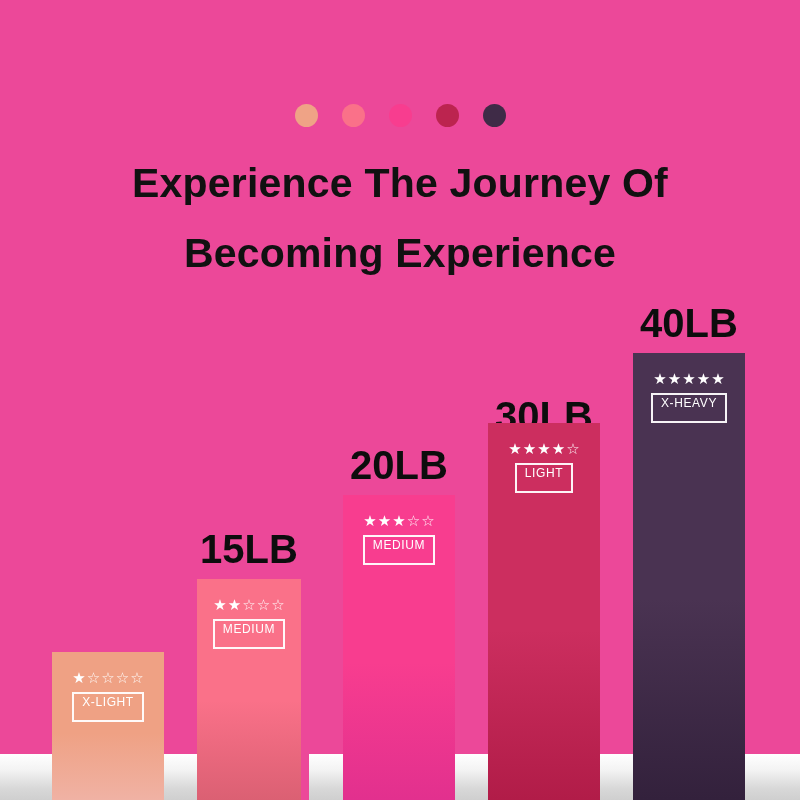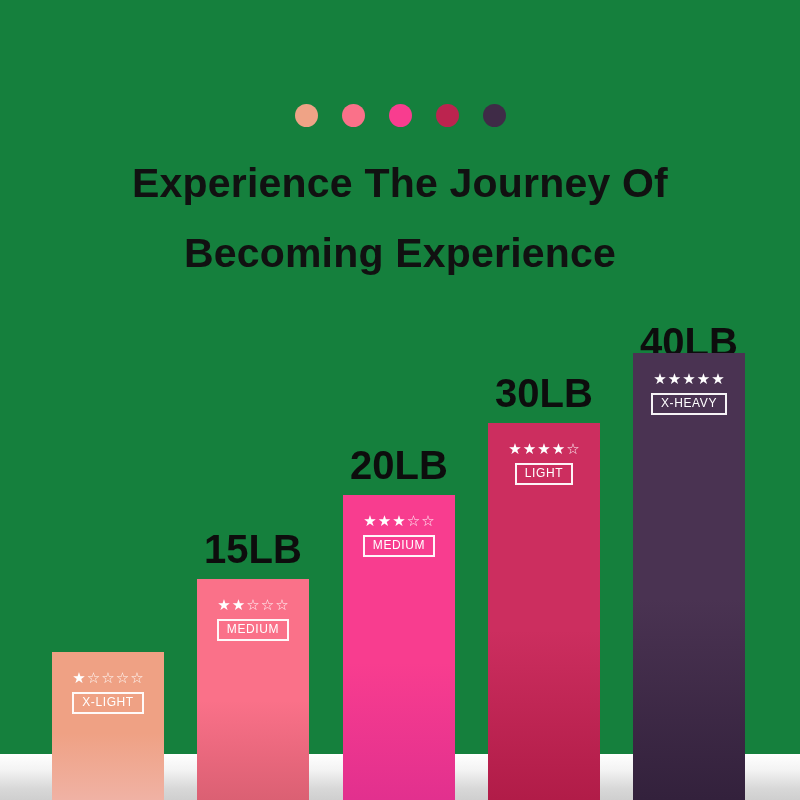--- a/index.html
+++ b/index.html
@@ -10,21 +10,21 @@
     width: 800px;
     height: 800px;
     background: #ffffff;
     font-family: "Liberation Sans", sans-serif;
     overflow: hidden;
   }
   #stage {
     position: relative;
     width: 800px;
     height: 800px;
-    background: #15803d;
+    background: #ec4899;
     overflow: hidden;
   }
 
   
   #dots-row {
     position: absolute;
     top: 104px;
     left: 0;
     width: 800px;
     display: flex;
@@ -111,21 +111,21 @@
     display: inline-block;
   }
   .star.empty {
     opacity: 0.92;
   }
   .badge {
     border: 2px solid rgba(255,255,255,0.95);
     color: #ffffff;
     font-size: 12px;
     letter-spacing: 0.6px;
-    padding: 2px 8px 3px 8px;
+    padding: 2px 8px 11px 8px;
     line-height: 1.1;
     white-space: nowrap;
     font-weight: normal;
   }
 
   
   .floor-strip {
     position: absolute;
     bottom: 0;
     height: 46px;
@@ -165,21 +165,21 @@
               <span class="star">★</span>
               <span class="star empty">☆</span>
               <span class="star empty">☆</span>
               <span class="star empty">☆</span>
               <span class="star empty">☆</span>
             </div>
             <div class="badge">X-LIGHT</div>
           </div>
         </div>
       </div>
-      <div class="bar-col" style="left: 197px; width: 112px; height: 277px;">
+      <div class="bar-col" style="left: 197px; width: 104px; height: 277px;">
         <div class="bar-label" style="bottom: 231px;">15LB</div>
         <div class="bar" style="height: 221px;">
           <div class="bar-inner" style="background: linear-gradient(rgb(250, 113, 137) 0%, rgb(250, 113, 137) 55%, rgb(219, 96, 115) 100%);"></div>
           <div class="bar-content">
             <div class="stars">
               <span class="star">★</span>
               <span class="star">★</span>
               <span class="star empty">☆</span>
               <span class="star empty">☆</span>
               <span class="star empty">☆</span>
@@ -198,37 +198,37 @@
               <span class="star">★</span>
               <span class="star">★</span>
               <span class="star empty">☆</span>
               <span class="star empty">☆</span>
             </div>
             <div class="badge">MEDIUM</div>
           </div>
         </div>
       </div>
       <div class="bar-col" style="left: 488px; width: 112px; height: 433px;">
-        <div class="bar-label" style="bottom: 387px;">30LB</div>
+        <div class="bar-label" style="bottom: 364px;">30LB</div>
         <div class="bar" style="height: 377px;">
           <div class="bar-inner" style="background: linear-gradient(rgb(204, 46, 95) 0%, rgb(204, 46, 95) 55%, rgb(177, 28, 72) 100%);"></div>
           <div class="bar-content">
             <div class="stars">
               <span class="star">★</span>
               <span class="star">★</span>
               <span class="star">★</span>
               <span class="star">★</span>
               <span class="star empty">☆</span>
             </div>
             <div class="badge">LIGHT</div>
           </div>
         </div>
       </div>
       <div class="bar-col" style="left: 633px; width: 112px; height: 503px;">
-        <div class="bar-label" style="bottom: 438px;">40LB</div>
+        <div class="bar-label" style="bottom: 457px;">40LB</div>
         <div class="bar" style="height: 447px;">
           <div class="bar-inner" style="background: linear-gradient(rgb(74, 51, 82) 0%, rgb(74, 51, 82) 55%, rgb(51, 33, 60) 100%);"></div>
           <div class="bar-content">
             <div class="stars">
               <span class="star">★</span>
               <span class="star">★</span>
               <span class="star">★</span>
               <span class="star">★</span>
               <span class="star">★</span>
             </div>

